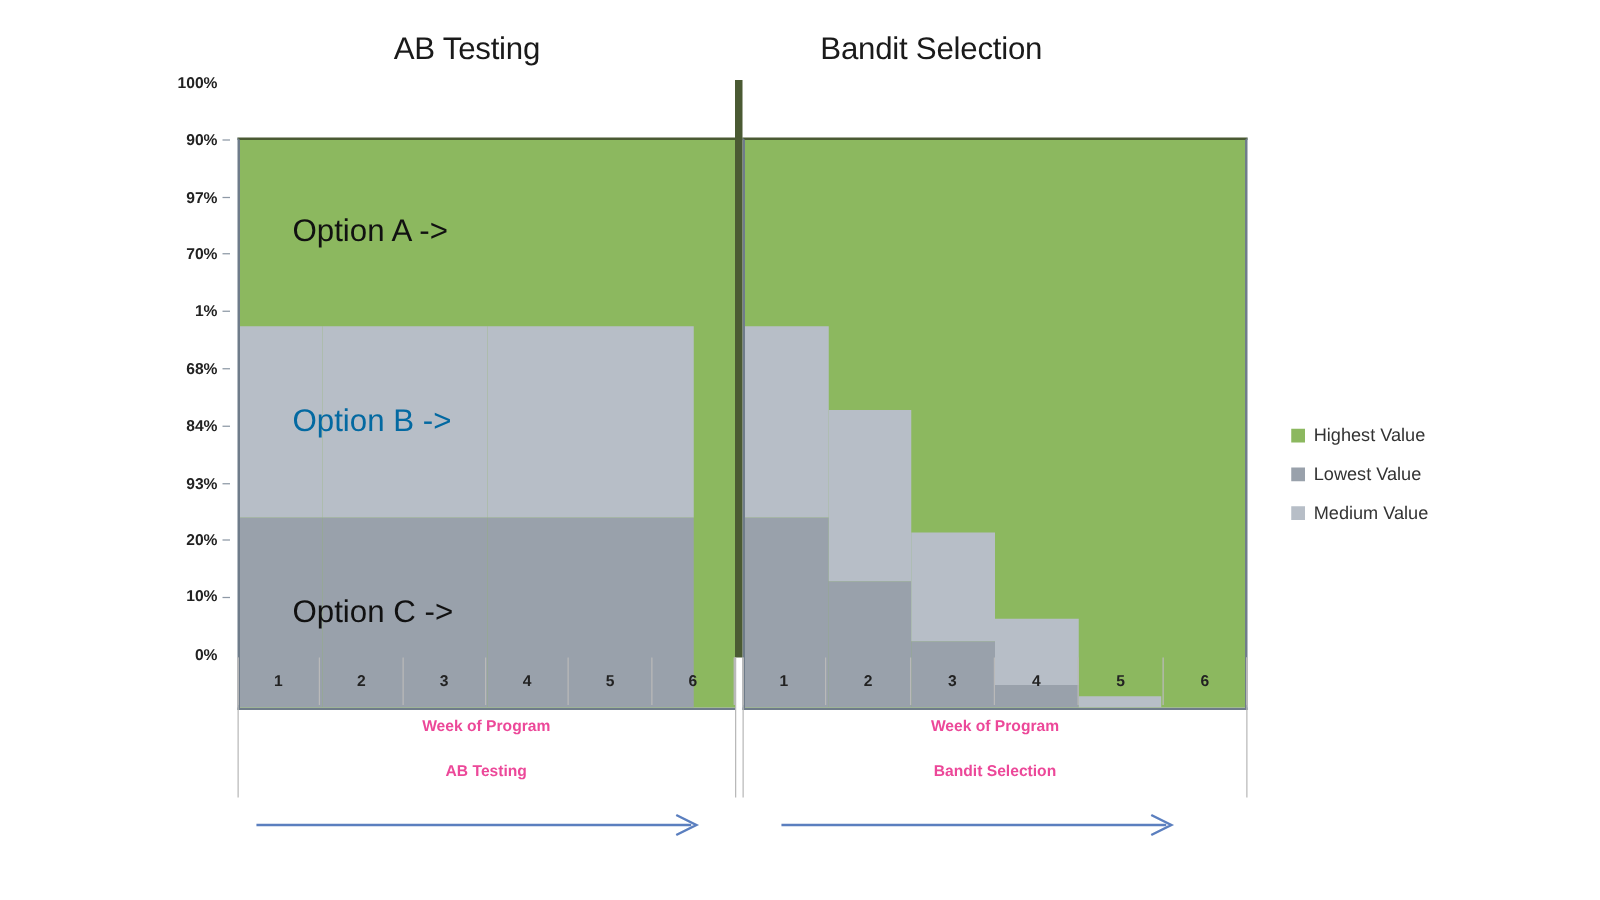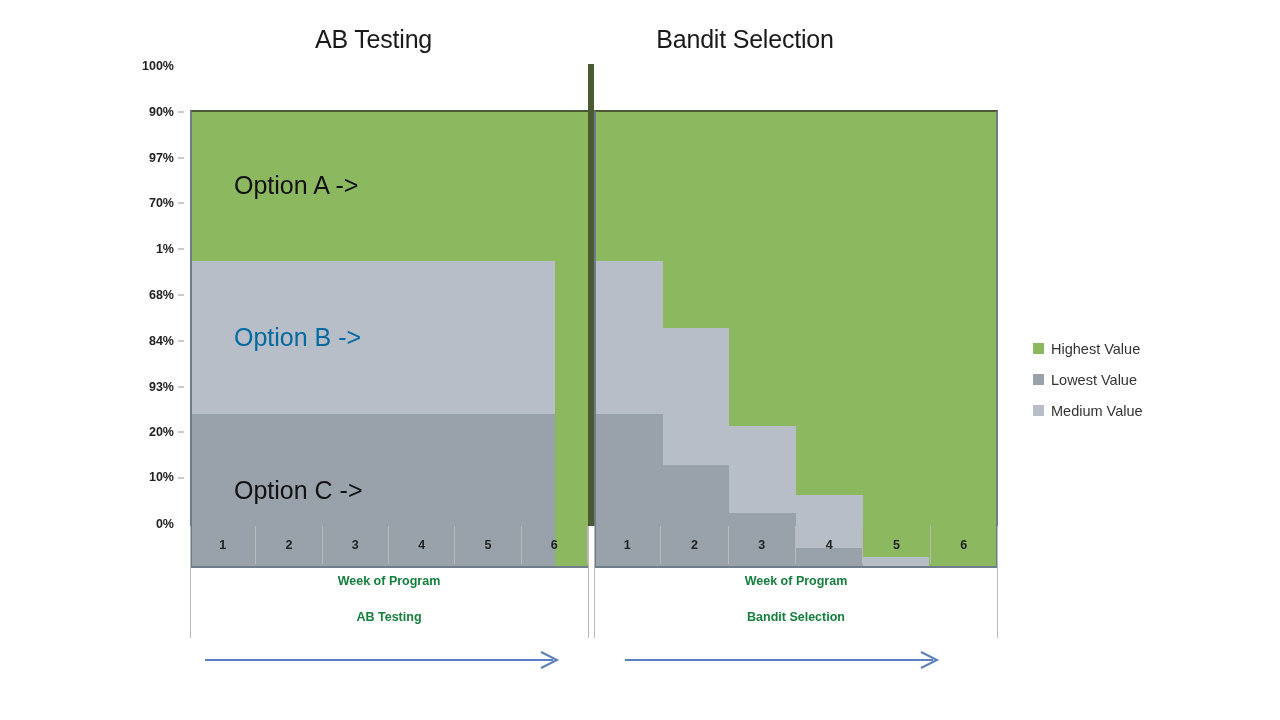--- a/index.html
+++ b/index.html
@@ -116,21 +116,21 @@
   .xaxis .edge-r {
     position: absolute; right: 0; top: 0; width: 1px; height: 38px;
     background: #b9b9b9;
   }
 
   .axis-caption {
     position: absolute;
     text-align: center;
     font-size: 12.5px;
     font-weight: bold;
-    color: #15803d;
+    color: #ec4899;
     white-space: nowrap;
   }
 
   
   .side-rule {
     position: absolute;
     width: 1px;
     background: #b9b9b9;
   }
 

